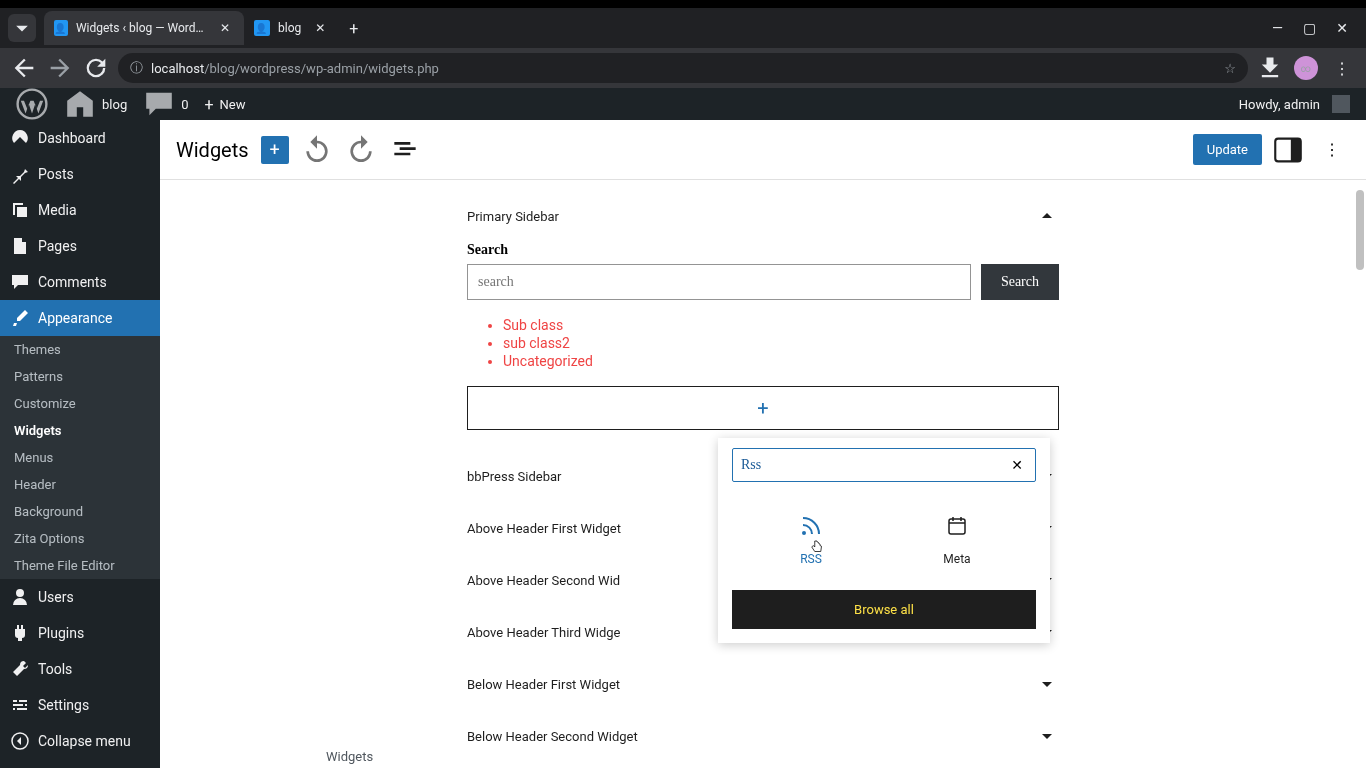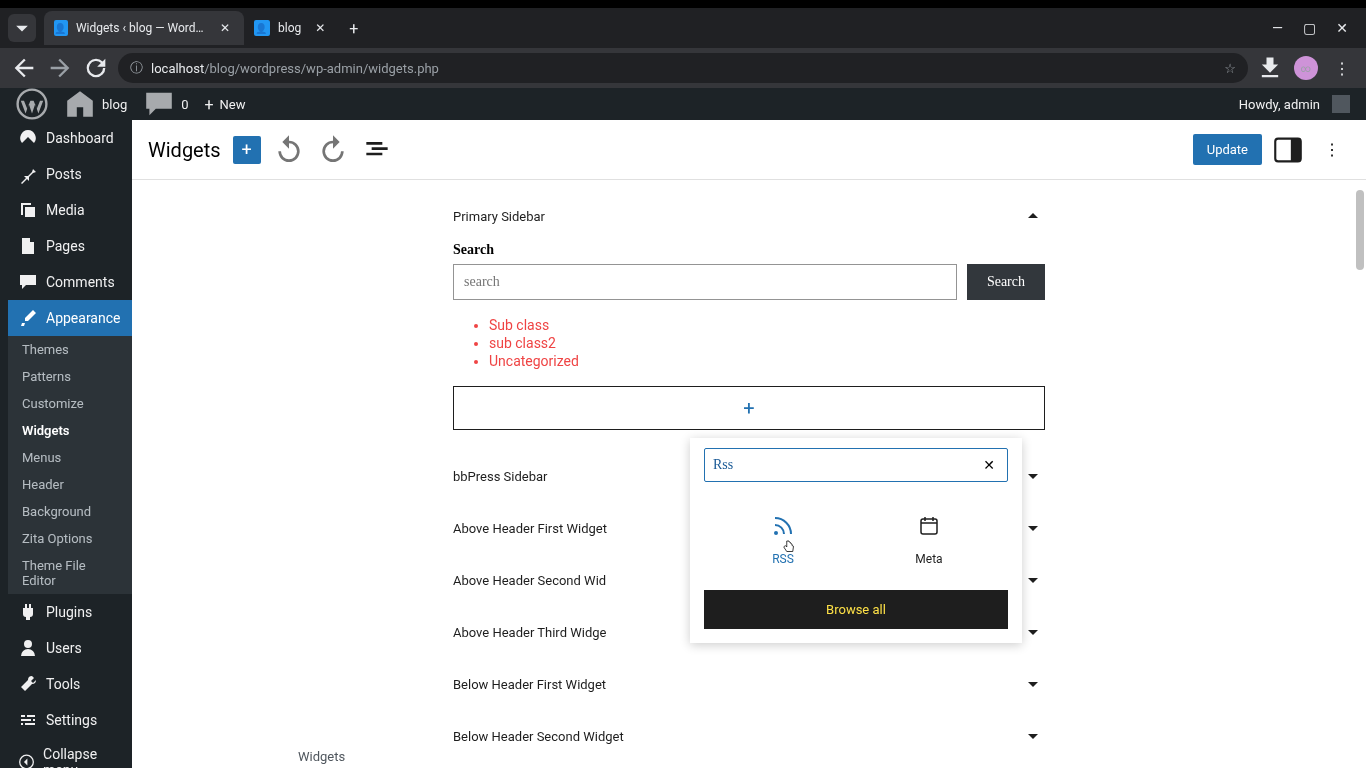--- a/index.html
+++ b/index.html
@@ -29,21 +29,21 @@
 
 .wp-adminbar { background: #1d2327; height: 32px; display: flex; align-items: center; color: #f0f0f1; font-size: 13px; padding: 0 8px; }
 .wp-adminbar-item { display: flex; align-items: center; gap: 6px; padding: 0 8px; height: 100%; cursor: pointer; }
 .wp-adminbar-right { margin-left: auto; display: flex; align-items: center; }
 .avatar-box { width: 18px; height: 18px; background: #50575e; margin-left: 6px; }
 
 
 .wp-body { display: flex; height: calc(768px - 8px - 40px - 40px - 32px); background: #f0f0f1; }
 
 
-.wp-sidebar { width: 132px; background: #1d2327; color: #f0f0f1; font-size: 14px; overflow-y: auto; padding-left: 8px; }
+.wp-sidebar { width: 160px; background: #1d2327; color: #f0f0f1; font-size: 14px; overflow-y: auto; }
 .menu-item { display: flex; align-items: center; padding: 8px 10px; gap: 8px; cursor: pointer; color: #f0f0f1; }
 .menu-item.current { background: #2271b1; color: #fff; position: relative; }
 .menu-item.current::after { content: ''; position: absolute; right: -8px; top: 50%; transform: translateY(-50%); border: 8px solid transparent; border-right-color: #f0f0f1; }
 .menu-icon { width: 20px; height: 20px; display: flex; align-items: center; justify-content: center; font-size: 16px; }
 .submenu { background: #2c3338; }
 .submenu-item { padding: 6px 10px 6px 14px; font-size: 13px; cursor: pointer; color: rgba(240,246,252,0.7); }
 .submenu-item.current { color: #fff; font-weight: 600; }
 
 
 .editor-wrap { flex: 1; display: flex; flex-direction: column; background: #fff; }
@@ -245,32 +245,32 @@
       <div class="submenu-item current">Widgets</div>
       <div class="submenu-item">Menus</div>
       <div class="submenu-item">Header</div>
       <div class="submenu-item">Background</div>
       <div class="submenu-item">Zita Options</div>
       <div class="submenu-item">Theme File Editor</div>
     </div>
     <div class="menu-item">
       <span class="menu-icon">
           <svg viewBox="0 0 20 20">
+            <path fill="currentColor" d="M10 10a4 4 0 100-8 4 4 0 000 8zm-7 8a7 7 0 0114 0z"></path>
+          </svg>
+        </span>
+      <span>Users</span>
+    </div>
+    <div class="menu-item">
+      <span class="menu-icon">
+          <svg viewBox="0 0 20 20">
             <path fill="currentColor" d="M7 2v4H5v6a3 3 0 003 3v3h4v-3a3 3 0 003-3V6h-2V2h-2v4H9V2z"></path>
           </svg>
         </span>
       <span>Plugins</span>
-    </div>
-    <div class="menu-item">
-      <span class="menu-icon">
-          <svg viewBox="0 0 20 20">
-            <path fill="currentColor" d="M10 10a4 4 0 100-8 4 4 0 000 8zm-7 8a7 7 0 0114 0z"></path>
-          </svg>
-        </span>
-      <span>Users</span>
     </div>
     <div class="menu-item">
       <span class="menu-icon">
           <svg viewBox="0 0 20 20">
             <path fill="currentColor" d="M14 2a4 4 0 00-4 4l-7 7 4 4 7-7a4 4 0 004-4l-3 3-2-2 3-3z"></path>
           </svg>
         </span>
       <span>Tools</span>
     </div>
     <div class="menu-item">

